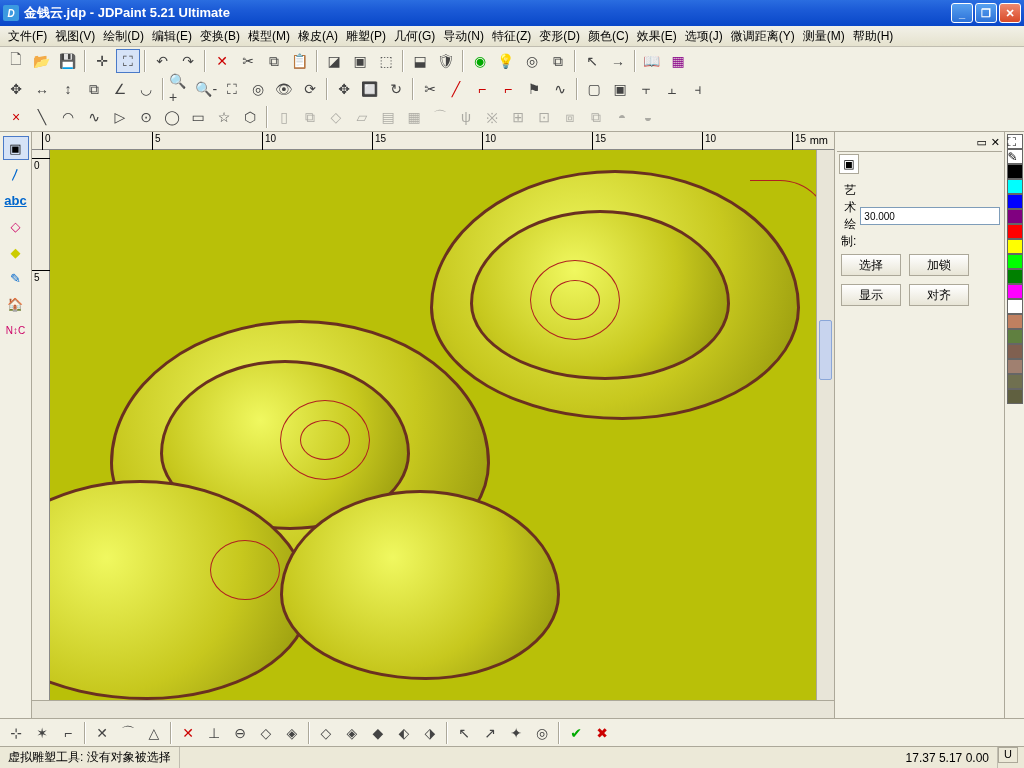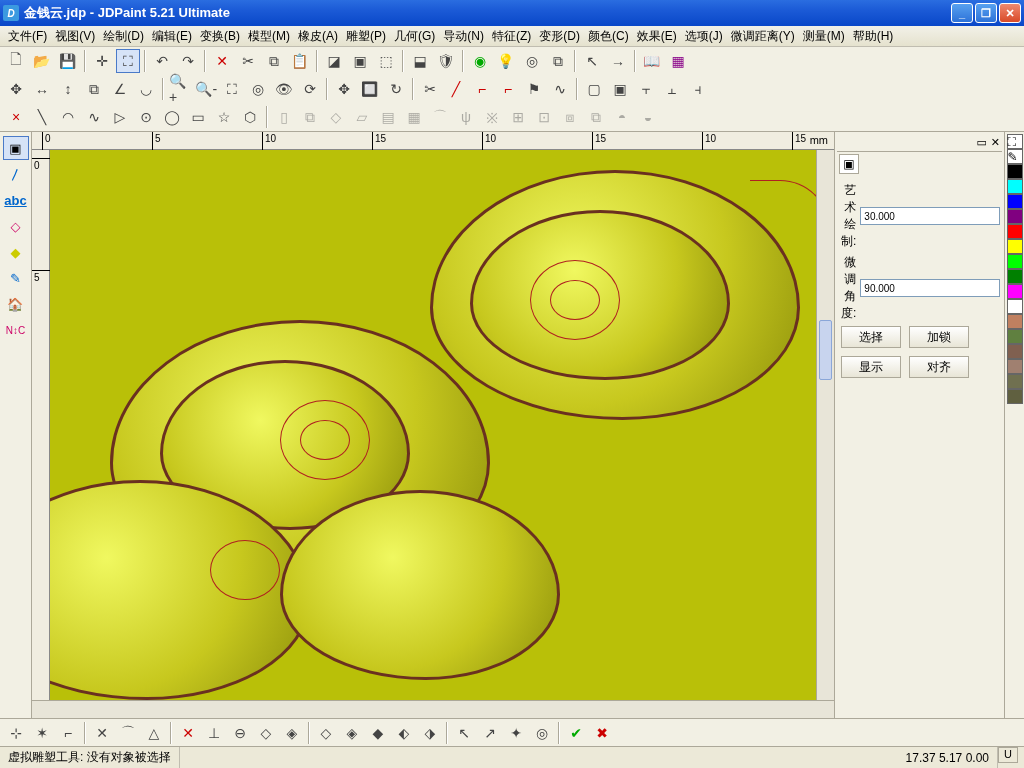--- a/index.html
+++ b/index.html
@@ -290,24 +290,20 @@
       <span>✕</span>
     </div>
     <div class="rp-tab">
       <div class="ico">▣</div>
     </div>
     <div class="rp-body">
       <div class="rp-row">
         <label>艺术绘制:</label>
         <input value="30.000" style="">
       </div>
-      <div class="rp-row">
-        <label>微调角度:</label>
-        <input value="90.000" style="">
-      </div>
       <div class="rp-btns">
         <button>选择</button>
         <button>加锁</button>
         <button>显示</button>
         <button>对齐</button>
       </div>
     </div>
   </div>
 
   <div class="palette-col">

